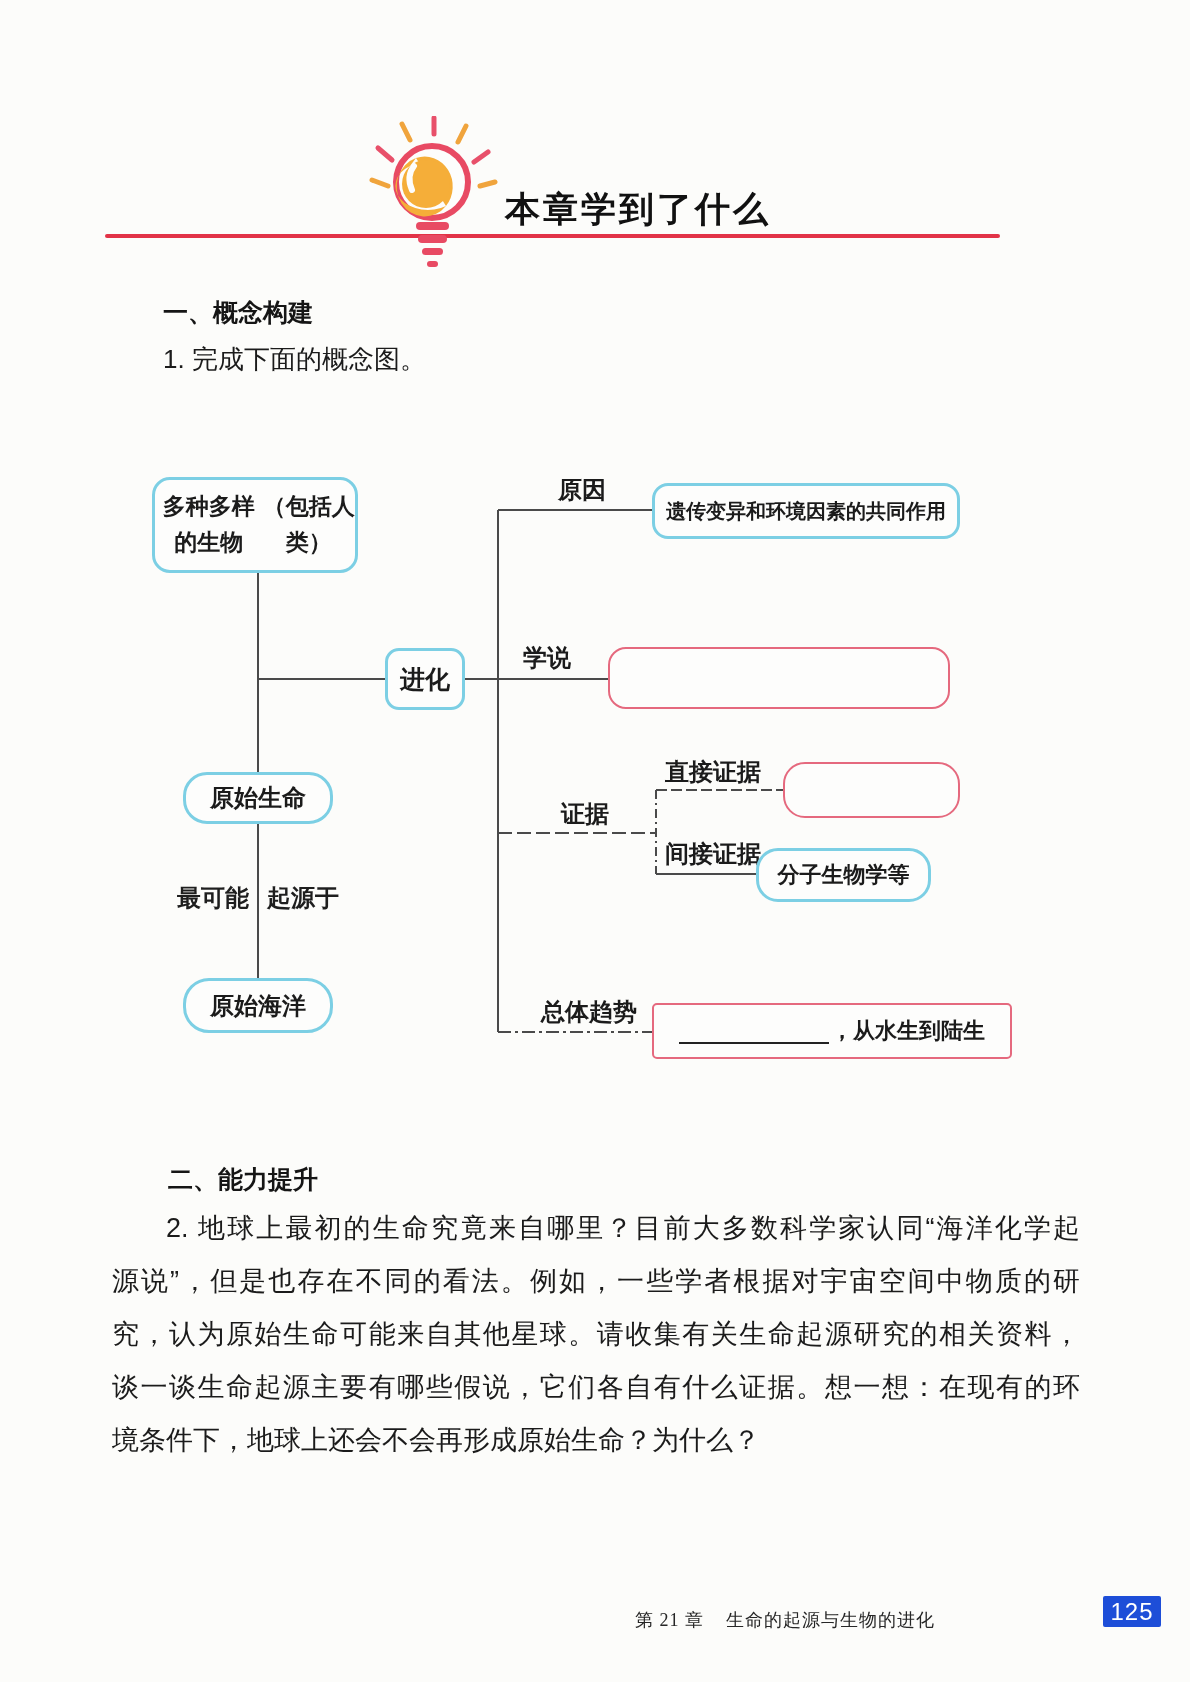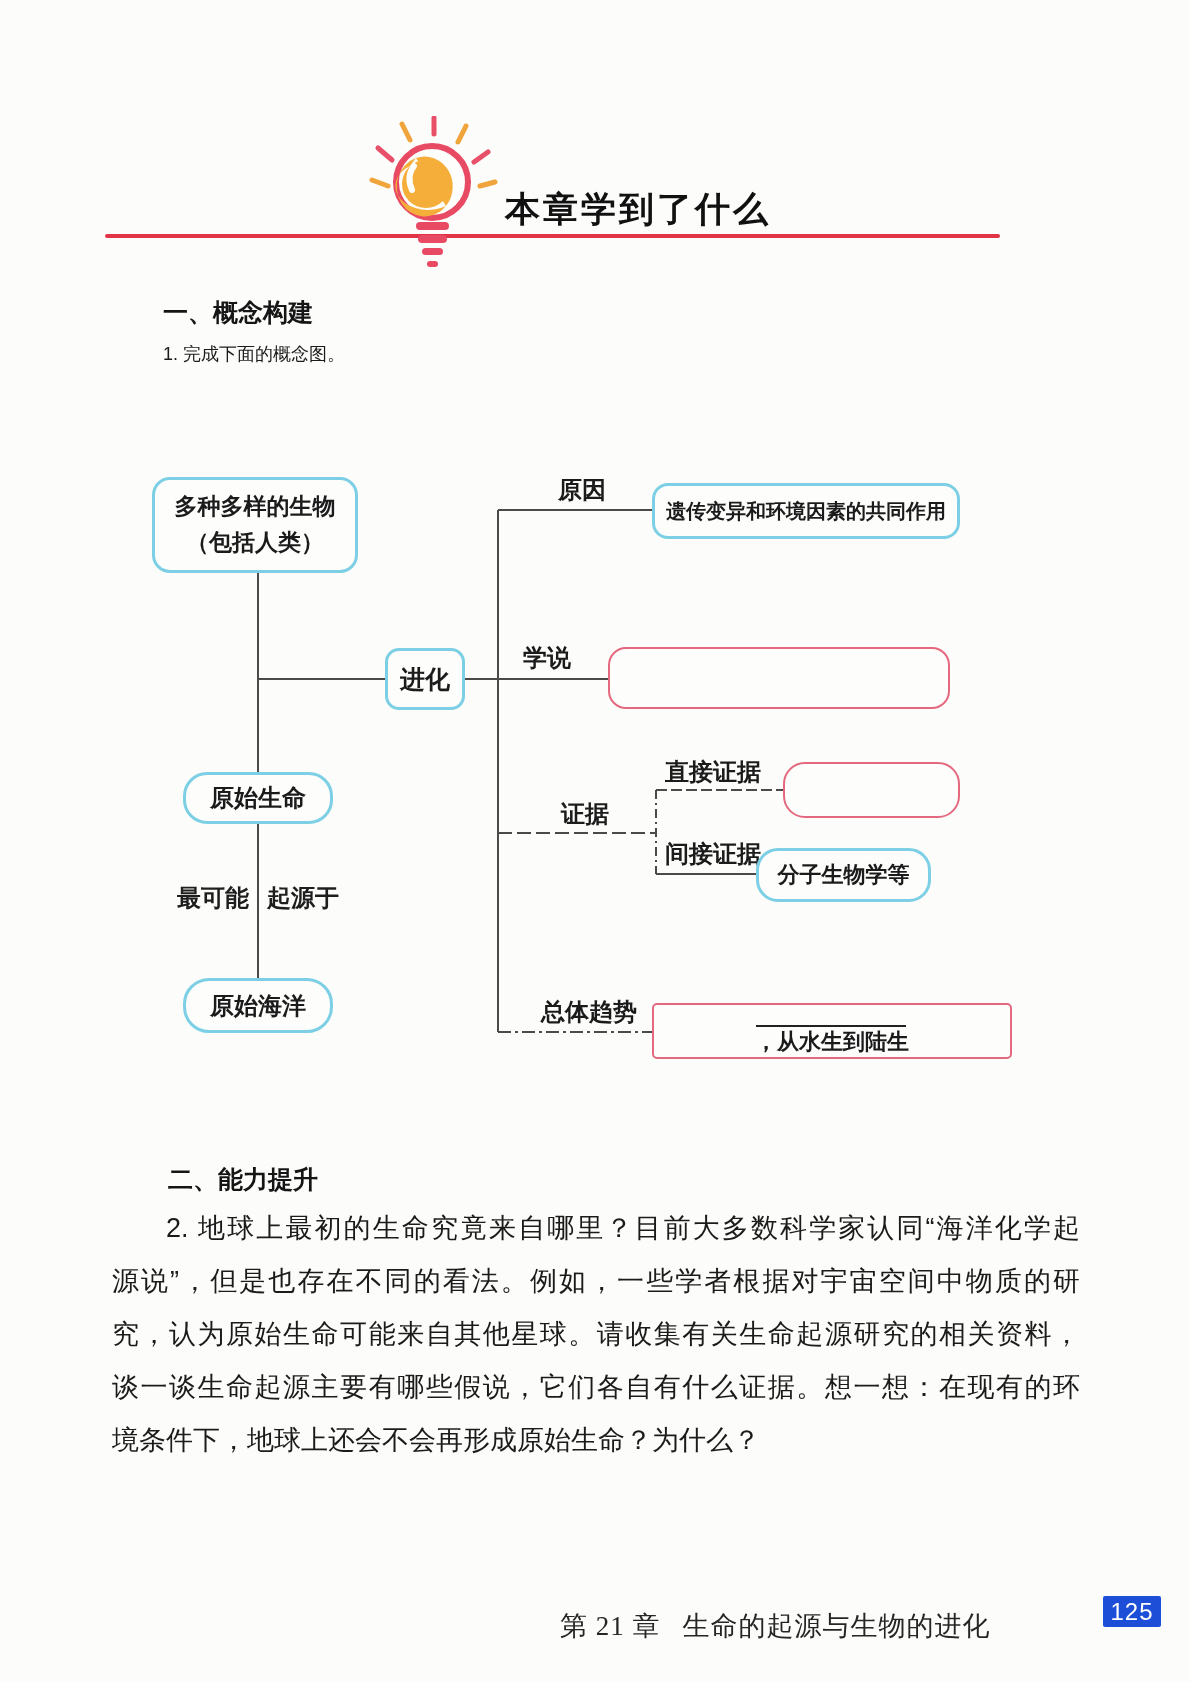--- a/index.html
+++ b/index.html
@@ -17,61 +17,61 @@
     position:absolute;left:105px;top:234px;width:895px;height:4px;
     background:#e23347;border-radius:2px;
   }
   .bulb{position:absolute;left:368px;top:116px;width:130px;height:156px;}
   .page-title{
     position:absolute;left:505px;top:186px;
     font-size:35px;font-weight:bold;letter-spacing:3px;color:#111;text-align:right;
   }
   
   .sec1-head{position:absolute;left:163px;top:296px;font-size:25px;font-weight:bold;color:#151515;}
-  .sec1-item{position:absolute;left:163px;top:342px;font-size:18px;color:#1b1b1b;text-align:right;}
+  .sec1-item{position:absolute;left:163px;top:342px;font-size:26px;color:#1b1b1b;text-align:right;}
   .sec2-head{position:absolute;left:168px;top:1163px;font-size:25px;font-weight:bold;color:#151515;}
   
   .cmap{position:absolute;left:100px;top:430px;width:980px;height:660px;}
   .cmap svg.wires{position:absolute;left:0;top:0;width:980px;height:660px;}
   .node{
     position:absolute;display:flex;align-items:center;justify-content:center;
     background:#fdfdfc;box-sizing:border-box;text-align:center;
     font-weight:bold;color:#1b1b1b;
   }
   .cyan{border:3px solid #7ccfe4;}
   .red {border:2.5px solid #e5697e;}
   .lbl{
     position:absolute;font-weight:bold;color:#1b1b1b;font-size:24px;white-space:nowrap;
   }
   .organisms{left:52px;top:47px;width:206px;height:96px;border-radius:18px;
-             flex-direction:column;font-size:23px;line-height:1.55;}
+             font-size:23px;line-height:1.55;}
   .evolution{left:285px;top:218px;width:80px;height:62px;border-radius:14px;font-size:25px;}
   .plife{left:83px;top:342px;width:150px;height:52px;border-radius:24px;font-size:24px;}
   .pocean{left:83px;top:548px;width:150px;height:55px;border-radius:26px;font-size:24px;}
   .origin-text{position:absolute;left:38px;top:452px;width:240px;display:flex;
                justify-content:center;gap:18px;font-size:24px;font-weight:bold;}
   .cause-box{left:552px;top:53px;width:308px;height:56px;border-radius:16px;font-size:20px;}
   .theory-box{left:508px;top:217px;width:342px;height:62px;border-radius:18px;}
   .direct-box{left:683px;top:332px;width:177px;height:56px;border-radius:22px;}
   .indirect-box{left:656px;top:418px;width:175px;height:54px;border-radius:22px;font-size:22px;}
-  .trend-box{left:552px;top:573px;width:360px;height:56px;border-radius:5px;font-size:22px;flex-direction:column;}
+  .trend-box{left:552px;top:573px;width:360px;height:56px;border-radius:5px;font-size:22px;}
   .blank{
     display:inline-block;width:150px;height:1.1em;
     border-bottom:2.5px solid #222;margin-right:2px;vertical-align:-4px;
   }
   
   .para{position:absolute;left:112px;top:1202px;width:968px;font-size:27px;color:#1b1b1b;}
   .para .ln{height:53px;line-height:53px;text-align:justify;text-align-last:justify;white-space:nowrap;}
   .para .ln.first{text-indent:54px;}
   .para .ln.last{text-align-last:left;}
   
   .footer-text{
-    position:absolute;left:560px;top:1608px;width:450px;text-align:left;
+    position:absolute;left:560px;top:1608px;width:450px;text-align:center;
     font-family:"Liberation Serif","DejaVu Serif",serif;
-    font-size:27px;color:#262626;letter-spacing:1px;white-space:nowrap;
+    font-size:18px;color:#262626;letter-spacing:1px;white-space:nowrap;
   }
   .footer-text .chap{margin-right:22px;}
   .page-badge{
     position:absolute;left:1103px;top:1596px;width:58px;height:31px;
     background:#1d4ed8;color:#fff;font-size:24px;font-weight:normal;
     display:flex;align-items:center;justify-content:center;border-radius:2px;
     letter-spacing:1px;
   }
 </style>
 </head>

